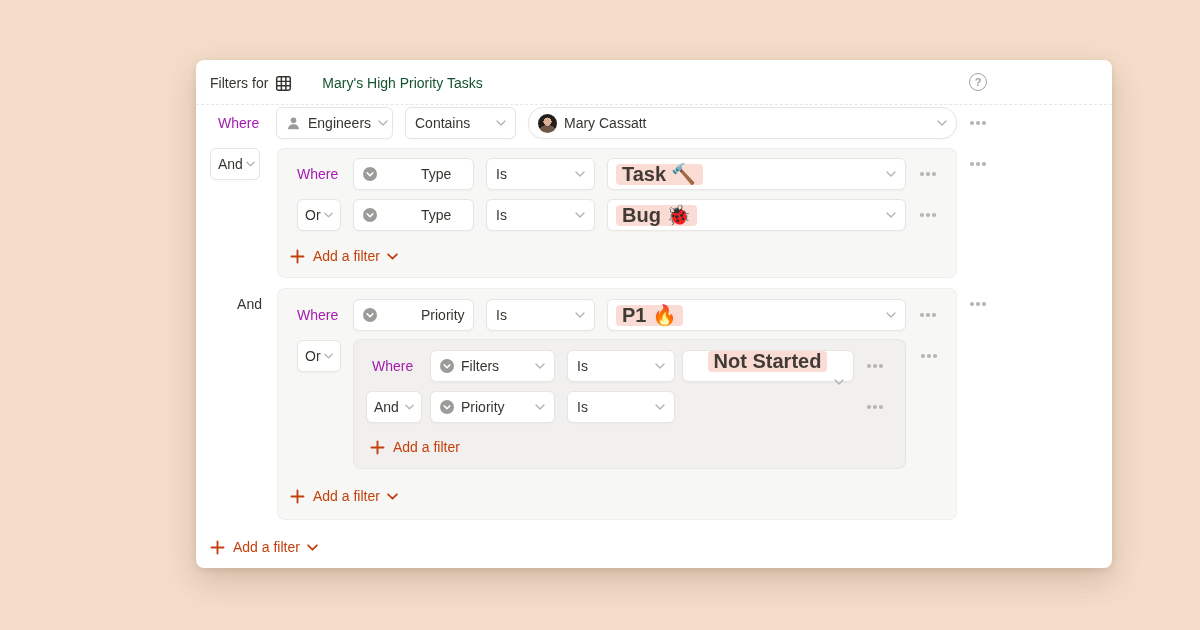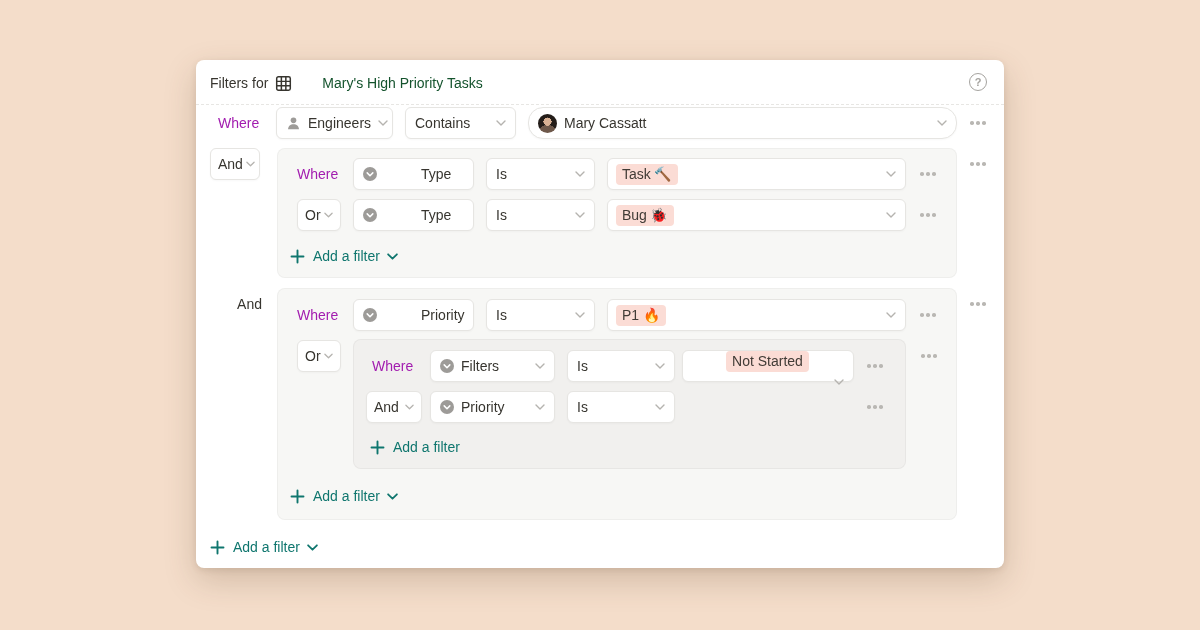--- a/index.html
+++ b/index.html
@@ -6,21 +6,21 @@
   html,body { width:1200px; height:630px; }
   body {
     font-family: "Liberation Sans", "DejaVu Sans", sans-serif;
     background: #f4ddca;
     position: relative;
     overflow: hidden;
     color: #37352f;
   }
   .card {
     position: absolute; left: 196px; top: 60px;
-    width: 808px; height: 508px;
+    width: 916px; height: 508px;
     background: #ffffff;
     border-radius: 8px;
     box-shadow: 0 12px 32px rgba(92,62,38,.22), 0 2px 6px rgba(92,62,38,.12);
   }
   
   .hdr { position:absolute; left:14px; top:12px; height:22px; display:flex; align-items:center; gap:7px; font-size:14px; }
   .hdr-prefix { color:#37352f; }
   .hdr-title { font-weight:400; color:#14532d;margin-left:23px; }
   .tbl-ic { display:flex; align-items:center; }
   .help {
@@ -41,27 +41,27 @@
     padding:0 9px; font-size:14px; color:#37352f; cursor:pointer;
   }
   .sel .chev { margin-left:auto; color:#b5b3af; display:flex; align-items:center; }
   .sel.conn { padding:0 7px; gap:3px; }
   .lab { position:absolute; height:32px; line-height:32px; font-size:14px; color:#a21caf; }
   .dots { position:absolute; height:32px; display:flex; align-items:center; gap:2.5px; cursor:pointer; }
   .dots i { width:3.5px; height:3.5px; border-radius:50%; background:#b9b7b3; display:block; }
   .dots.grp { height:14px; }
   .addf {
     position:absolute; display:flex; align-items:center; gap:8px;
-    color:#0f766e; font-size:14px; height:20px; cursor:pointer;
+    color:#c2410c; font-size:14px; height:20px; cursor:pointer;
     background:none; border:none; font-family:inherit;
   }
   .addf .chev { display:flex; align-items:center; margin-left:-1px; }
   .tag {
     background:#fbdcd5; color:#413b36; border-radius:4px;
-    padding:1px 6px; font-size:14px; line-height:19px; white-space:nowrap;
+    padding:1px 6px; font-size:20px; line-height:19px; white-space:nowrap;font-weight:bold;
   }
   .avatar {
     width:19px; height:19px; border-radius:50%; flex:0 0 auto;
     background:
       radial-gradient(circle at 50% 40%, #d9b194 0 27%, rgba(217,177,148,0) 28%),
       radial-gradient(circle at 50% 108%, #6e584a 0 42%, rgba(110,88,74,0) 43%),
       #241d19;
   }
   .ic { display:flex; align-items:center; flex:0 0 auto; }
 

